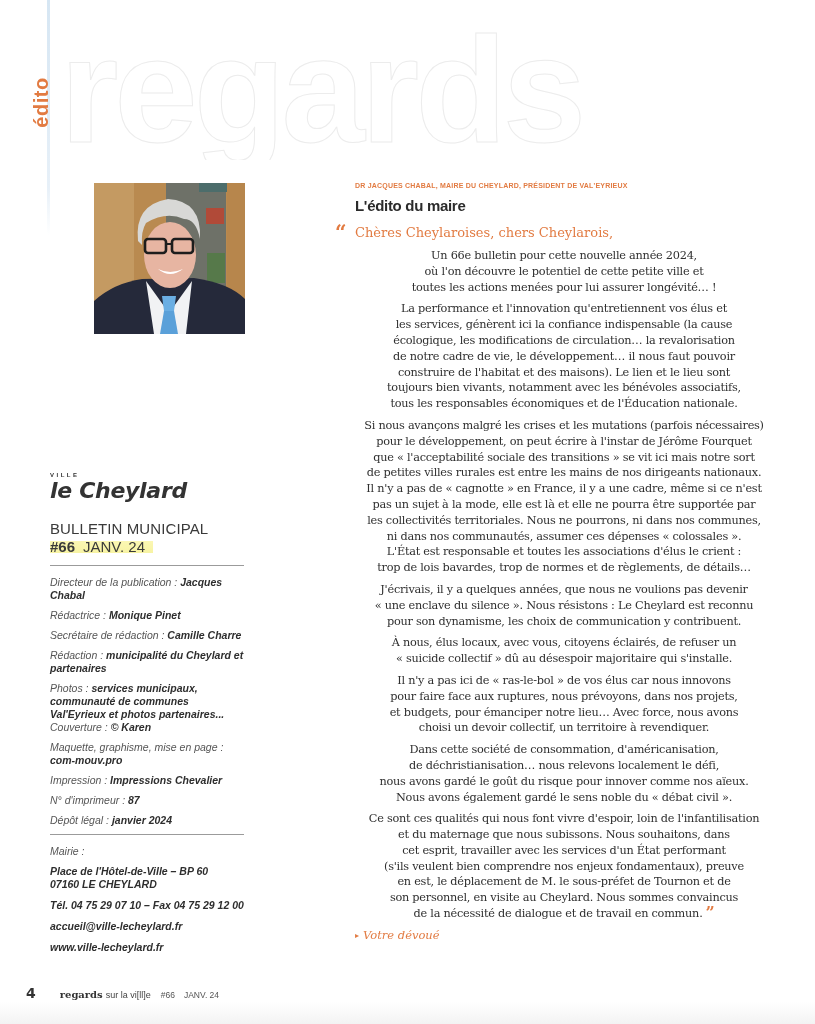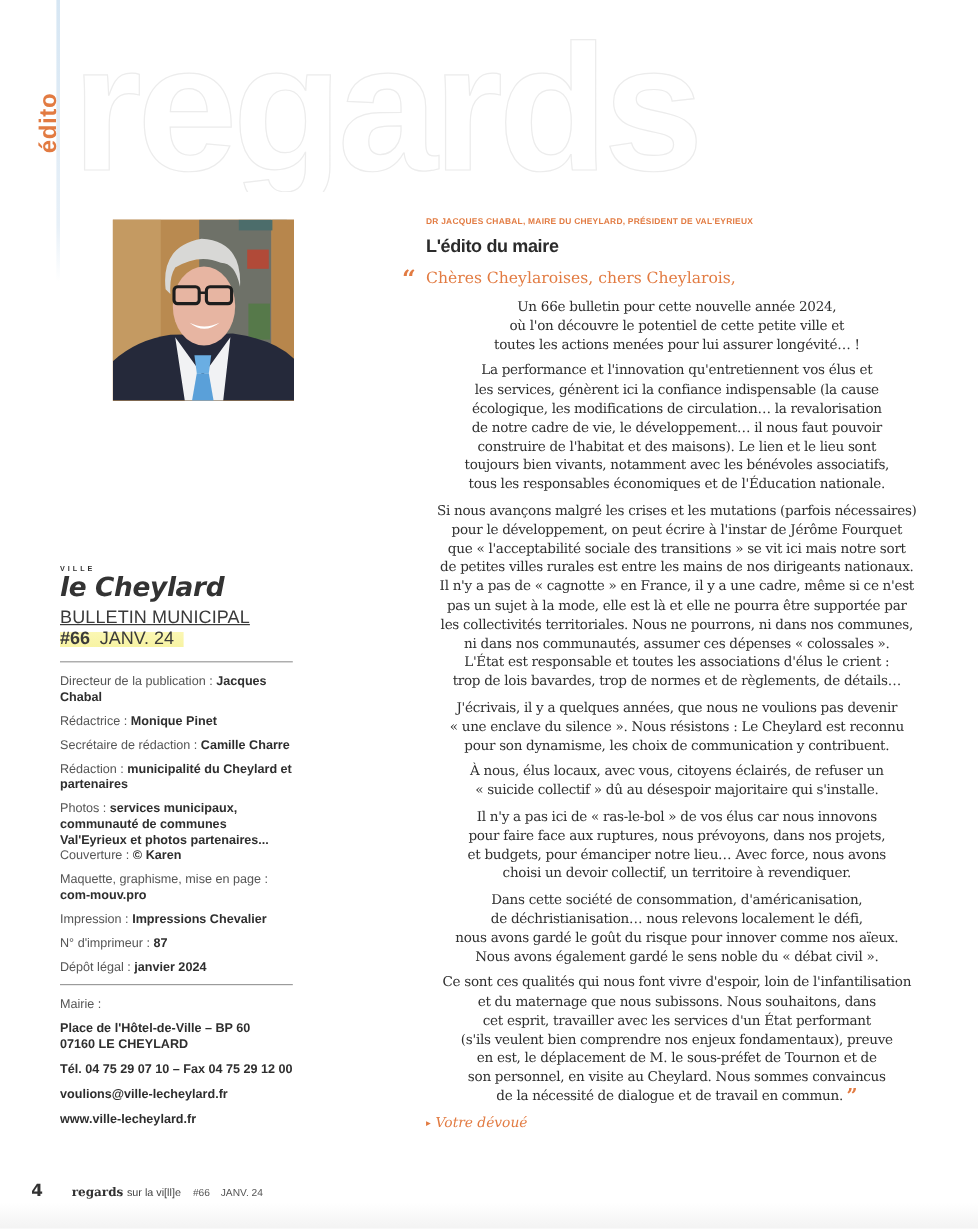--- a/index.html
+++ b/index.html
@@ -40,30 +40,30 @@
   .left-col { position: absolute; left: 50px; top: 470px; width: 196px; }
   .logo { position: relative; height: 36px; }
   .logo-small {
     position: absolute; left: 0; top: 2px; font-size: 6px; font-weight: bold; letter-spacing: 2.5px; color: #333;
   }
   .logo-main {
     position: absolute; left: 0; top: 8px; font-size: 22px; font-weight: bold; color: #333; letter-spacing: -0.3px;
     font-family: "DejaVu Sans", sans-serif;
     font-style: italic;
   }
-  .bulletin-title { font-size: 15px; color: #3a3a3a; letter-spacing: 0.1px; text-decoration: underline; }
+  .bulletin-title { margin-top: 14px; font-size: 15px; color: #3a3a3a; letter-spacing: 0.1px; }
   .bulletin-issue {
     display: inline-block; margin-top: 1px; font-size: 15px; color: #3a3a3a;
     background: linear-gradient(#fff 15%, #fbf7b4 15%, #f7f3a3 90%, #fff 90%);
     padding: 0 8px 0 0;
   }
   .bulletin-issue b { font-weight: bold; margin-right: 8px; }
   .hr { height: 1px; background: #9b9b9b; margin: 9px 0 10px; width: 194px; }
 
-  .credits { font-size: 10.5px; line-height: 13px; color: #4a4a4a; }
+  .credits { font-size: 10.5px; line-height: 13px; color: #4a4a4a; font-style: italic; }
   .credit { margin-bottom: 7px; }
   .credit .lbl { color: #555; font-weight: normal; }
   .credit .val { color: #2e2e2e; font-weight: bold; }
   .mairie-label { color: #555; margin-bottom: 7px; }
   .addr { color: #2e2e2e; font-weight: bold; margin-bottom: 8px; }
   .addr-line { display: block; }
 
   
   .right-col { position: absolute; left: 355px; top: 182px; width: 420px; }
   .byline { font-size: 7px; font-weight: bold; color: #e27b42; letter-spacing: 0.2px; text-transform: uppercase; }
@@ -156,21 +156,21 @@
       <div class="credit"><span class="lbl">Dépôt légal : </span><span class="val">janvier 2024</span></div>
 
       <div class="hr" style="margin-top:6px;"></div>
 
       <div class="mairie-label">Mairie :</div>
       <div class="addr">
         <span class="addr-line">Place de l'Hôtel-de-Ville – BP 60</span>
         <span class="addr-line">07160 LE CHEYLARD</span>
       </div>
       <div class="addr">Tél. 04 75 29 07 10 – Fax 04 75 29 12 00</div>
-      <div class="addr">voulions@ville-lecheylard.fr</div>
+      <div class="addr">accueil@ville-lecheylard.fr</div>
       <div class="addr">www.ville-lecheylard.fr</div>
     </div>
   </div>
 
   <div class="right-col">
     <div class="byline">Dr Jacques Chabal, maire du Cheylard, président de Val'Eyrieux</div>
     <div class="edito-title">L'édito du maire</div>
     <div class="salutation">
       <span class="quote-open">“</span>
       <span>Chères Cheylaroises, chers Cheylarois,</span>

